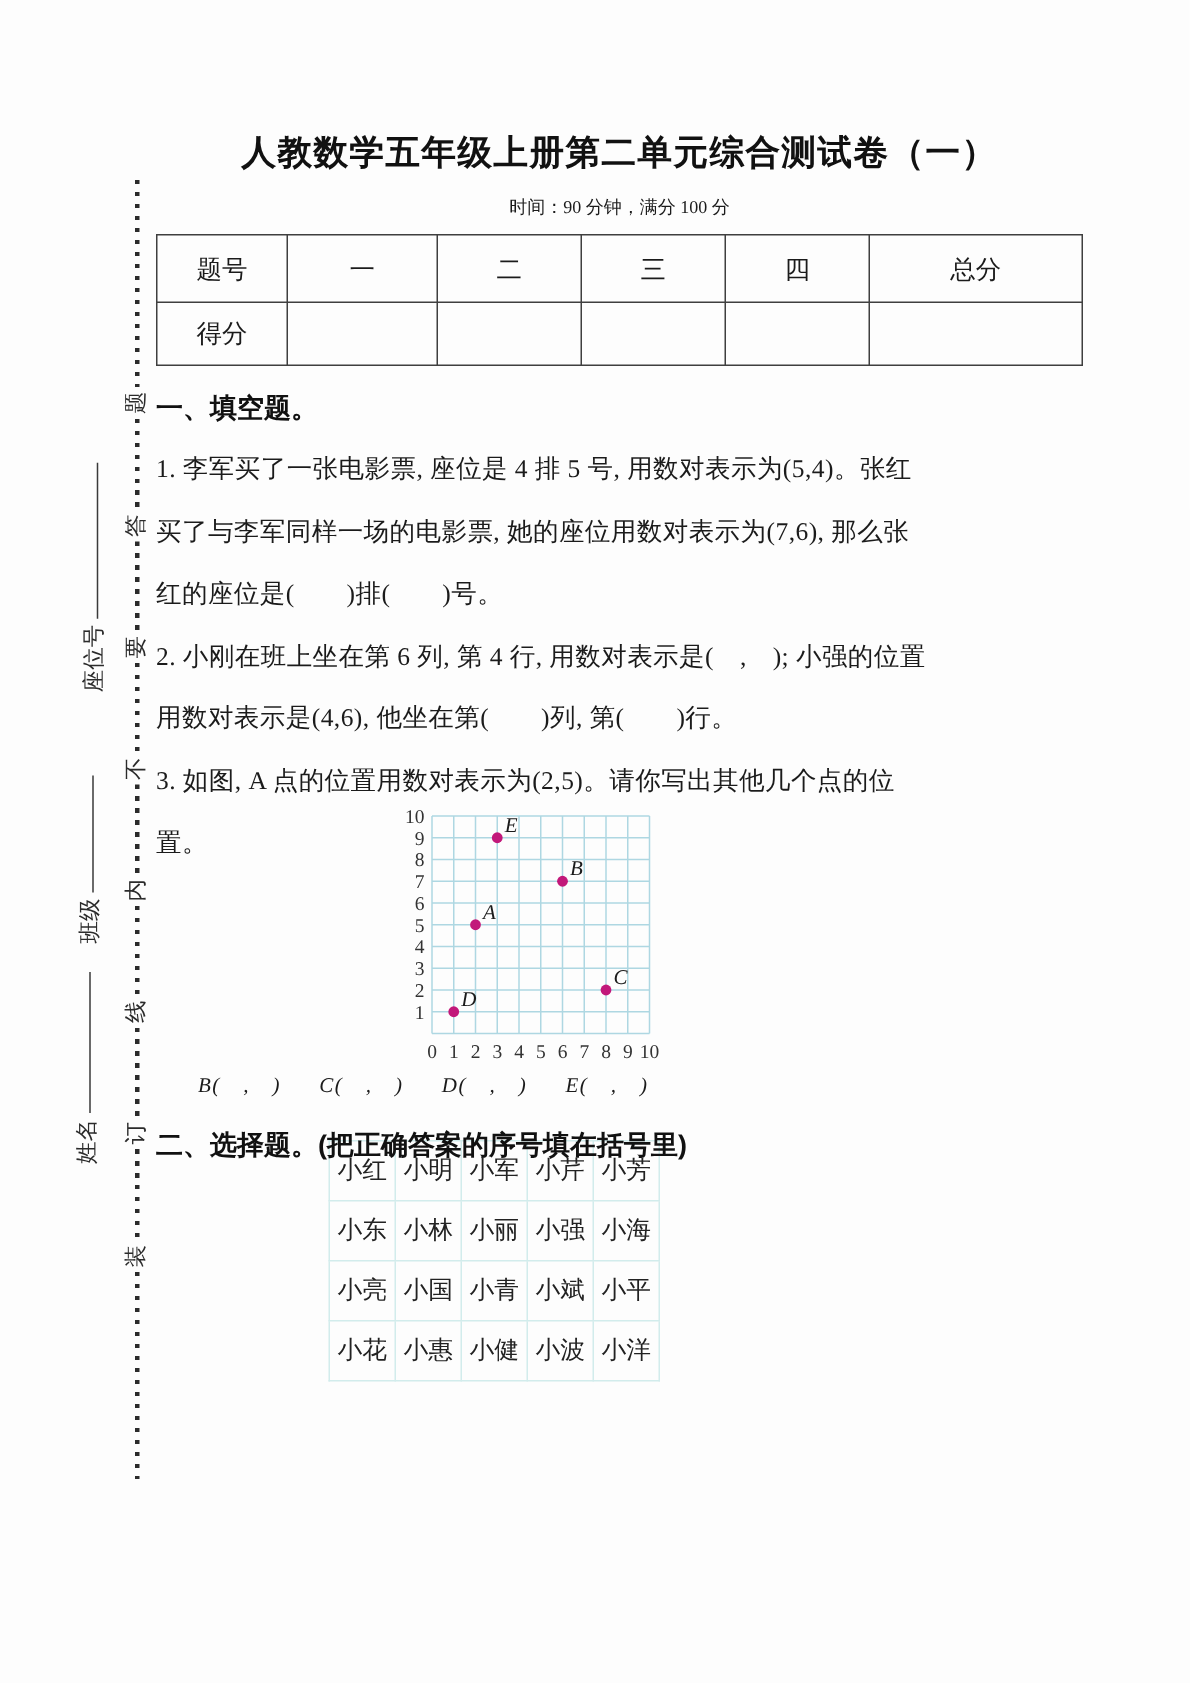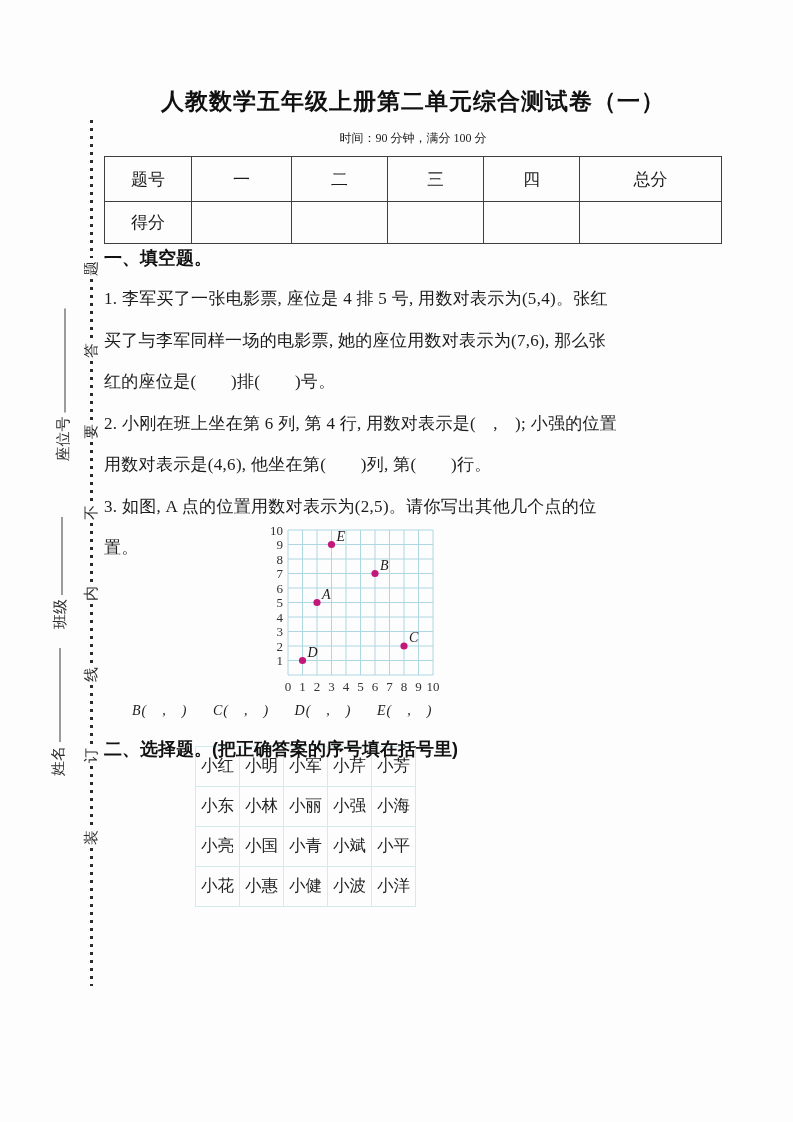--- a/index.html
+++ b/index.html
@@ -53,35 +53,35 @@
     border:1.6px solid #3f3f3f; text-align:center;
     font-size:17px; color:#1b1b1b;
   }
   table.score tr.hdr td { height:45px; }
   table.score tr.scr td { height:42px; }
 
   .h-sec {
     font-family:"Liberation Sans", sans-serif;
     font-weight:bold; font-size:18px; line-height:28px; color:#111;
   }
-  .h1 { margin-top:0; }
+  .h1 { margin-top:14px; }
   .h2 { margin-top:9px; line-height:27px; }
 
   .qline { font-size:17px; line-height:41.5px; letter-spacing:0.3px; }
   .qblock { margin-top:6px; }
 
   
   .chart-wrap { margin-left:162px; margin-top:-47px; width:180px; height:175px; }
 
   
   .answers { margin-top:-2px; line-height:32px; font-size:14px; padding-left:28px; }
   .answers span { font-style:italic; margin-right:22px; letter-spacing:1px; }
 
   
-  table.names { border-collapse:collapse; margin-top:-17px; margin-left:91px;padding-left:12px; }
+  table.names { border-collapse:collapse; margin-top:-17px; margin-left:115px;padding-left:12px; }
   table.names td {
     width:44px; height:40px; border:1px solid #d2ecec;
     text-align:center; font-size:16.5px; color:#222; letter-spacing:0;
   }
 </style>
 </head>
 <body>
 
 <div class="page">
 

